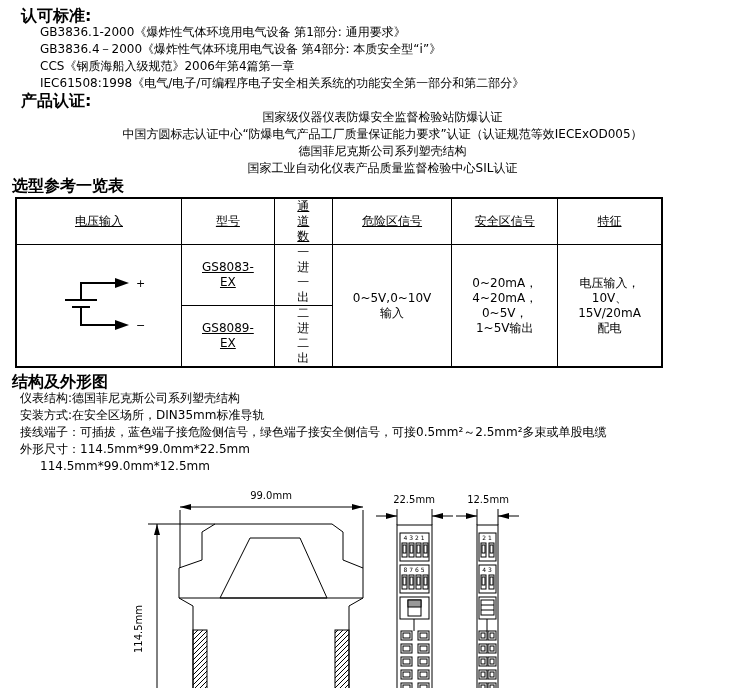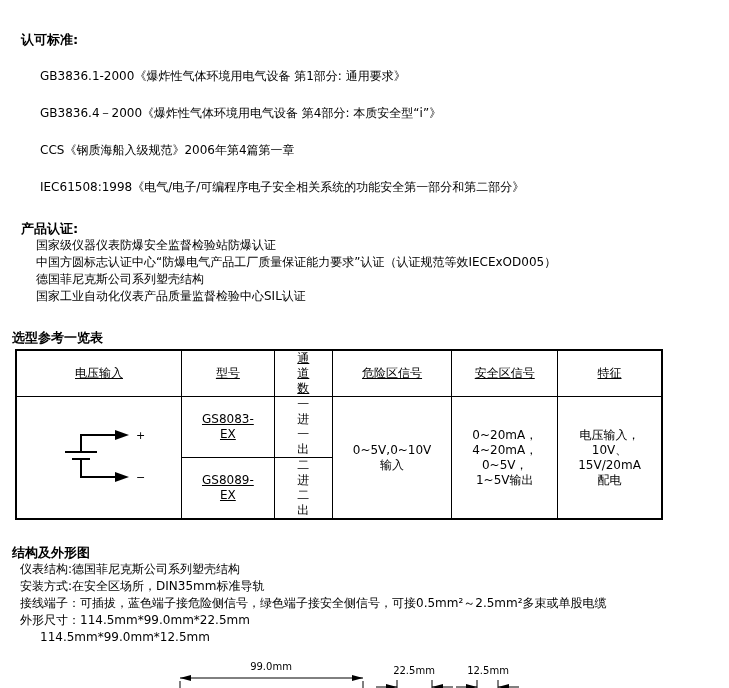--- a/index.html
+++ b/index.html
@@ -2,25 +2,25 @@
 <html><head>
 <meta charset="utf-8">
 <style>
   html,body{margin:0;padding:0;}
   body{
     width:729px;height:688px;background:#ffffff;color:#000000;
     font-family:"DejaVu Sans","Liberation Sans",sans-serif;
     font-size:12px;overflow:hidden;
   }
   .doc{padding-top:7px;}
-  .sec-title{font-weight:bold;font-size:13px;line-height:17px;margin-left:21px;margin-top:24px;}
+  .sec-title{font-weight:bold;font-size:16px;line-height:17px;margin-left:21px;}
   .sec-title.flush{margin-left:12px;}
   .item{line-height:17px;white-space:nowrap;}
-  .standards .item{margin-left:40px;margin-top:20px;}
-  .certs .item{margin-left:36px;}
+  .standards .item{margin-left:40px;}
+  .certs .item{margin-left:36px;text-align:center;}
   .structure .item{margin-left:20px;}
   .structure .indent2{margin-left:40px;}
   table.sel{
     border-collapse:collapse;margin:3px 0 0 15px;table-layout:fixed;
     border:2px solid #000;
   }
   table.sel th,table.sel td{
     border:1px solid #000;text-align:center;vertical-align:middle;
     padding:0 20px;font-weight:normal;font-size:12px;line-height:15px;
   }

